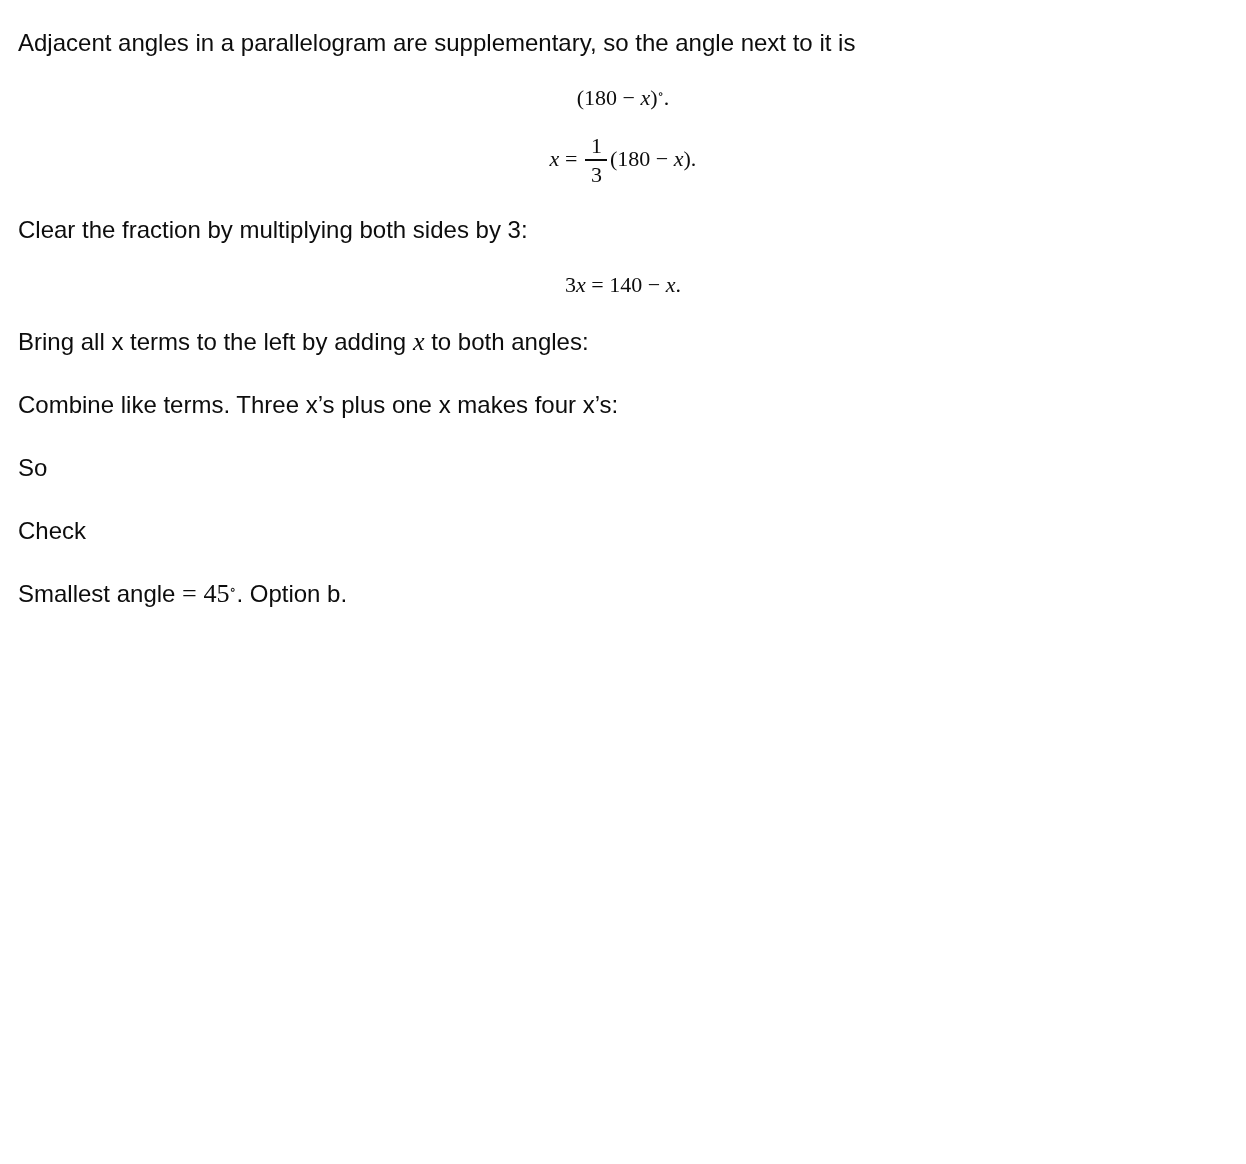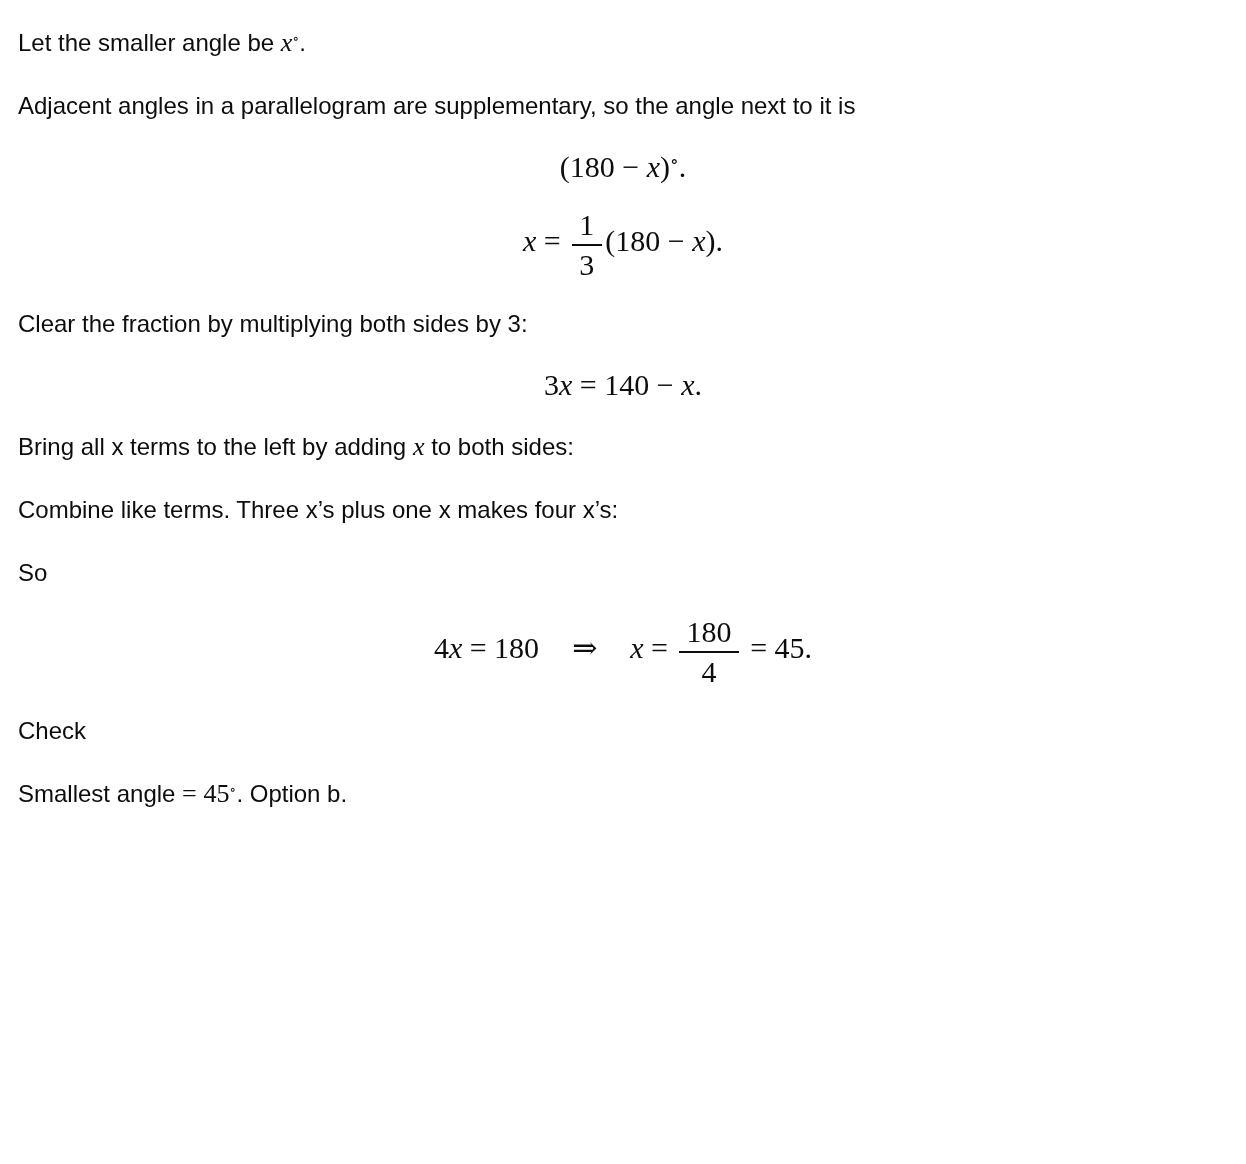--- a/index.html
+++ b/index.html
@@ -29,21 +29,21 @@
   }
   .mi {
     font-family: "Liberation Serif", "DejaVu Serif", serif;
     font-style: italic;
   }
   
   .eq {
     margin: 18px 0;
     text-align: center;
     font-family: "Liberation Serif", "DejaVu Serif", serif;
-    font-size: 30px;
+    font-size: 22px;
     line-height: 1.4;
   }
   .eq .mi { font-size: 1em; }
   .sup {
     font-size: 0.58em;
     vertical-align: 0.55em;
     line-height: 0;
   }
   .frac {
     display: inline-block;
@@ -70,41 +70,39 @@
   }
   .eq .up {
     font-style: normal;
   }
 </style>
 </head>
 <body>
 
 <main class="doc">
 
-  <p class="para"><span>Let the smaller angle be </span><span class="mi imath">x</span><sup class="sup imath">∘</sup><span>.</span></p>
 
   <p class="para"><span>Adjacent angles in a parallelogram are supplementary, so the angle next to it is</span></p>
 
   <div class="eq"><span class="up">(180 − </span><span class="mi">x</span><span class="up">)</span><sup class="sup">∘</sup><span class="up">.</span></div>
 
 
   <div class="eq"><span class="mi">x</span><span class="up"> = </span><span class="frac"><span class="num">1</span><span class="den">3</span></span><span class="up">(180 − </span><span class="mi">x</span><span class="up">).</span></div>
 
   <p class="para"><span>Clear the fraction by multiplying both sides by 3:</span></p>
 
   <div class="eq"><span class="up">3</span><span class="mi">x</span><span class="up"> = 140 − </span><span class="mi">x</span><span class="up">.</span></div>
 
-  <p class="para"><span>Bring all x terms to the left by adding </span><span class="mi imath">x</span><span> to both sides:</span></p>
+  <p class="para"><span>Bring all x terms to the left by adding </span><span class="mi imath">x</span><span> to both angles:</span></p>
 
 
   <p class="para"><span>Combine like terms. Three x’s plus one x makes four x’s:</span></p>
 
 
   <p class="para"><span>So</span></p>
 
-  <div class="eq"><span class="up">4</span><span class="mi">x</span><span class="up"> = 180</span><span class="arrow">⇒</span><span class="mi">x</span><span class="up"> = </span><span class="frac"><span class="num">180</span><span class="den">4</span></span><span class="up"> = 45.</span></div>
 
   <p class="para"><span>Check</span></p>
 
 
   <p class="para"><span>Smallest angle </span><span class="imath up">= 45</span><sup class="sup imath">∘</sup><span>. Option b.</span></p>
 
 </main>
 
 </body></html>

